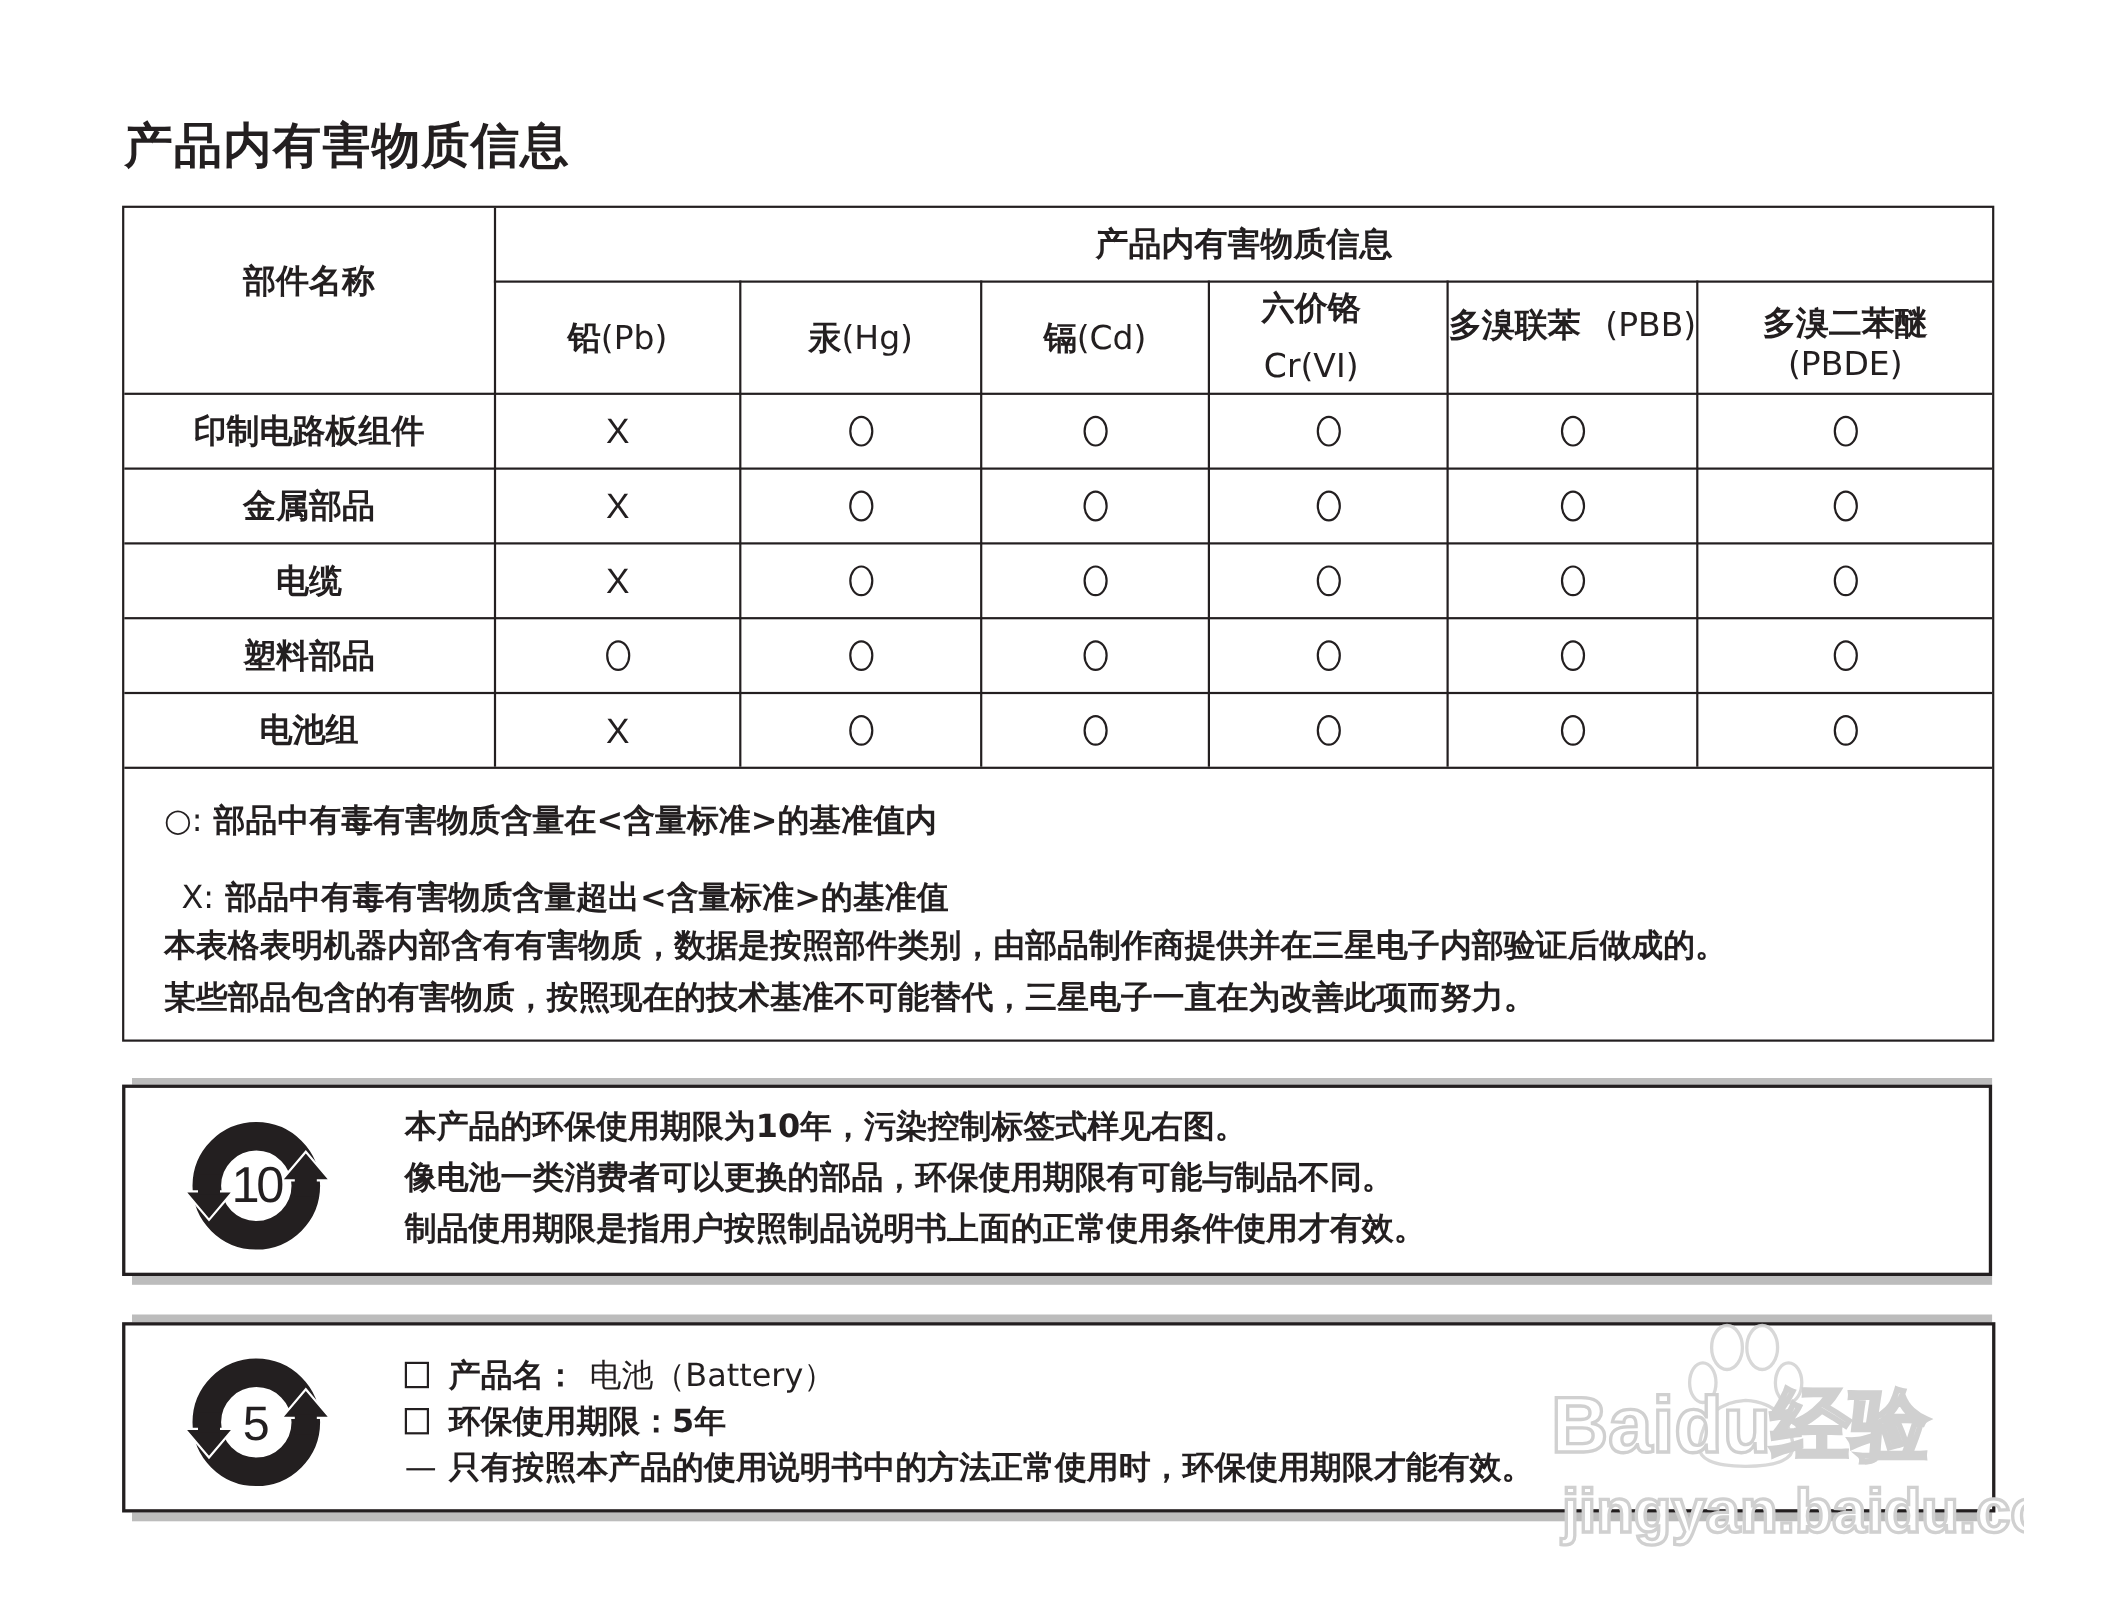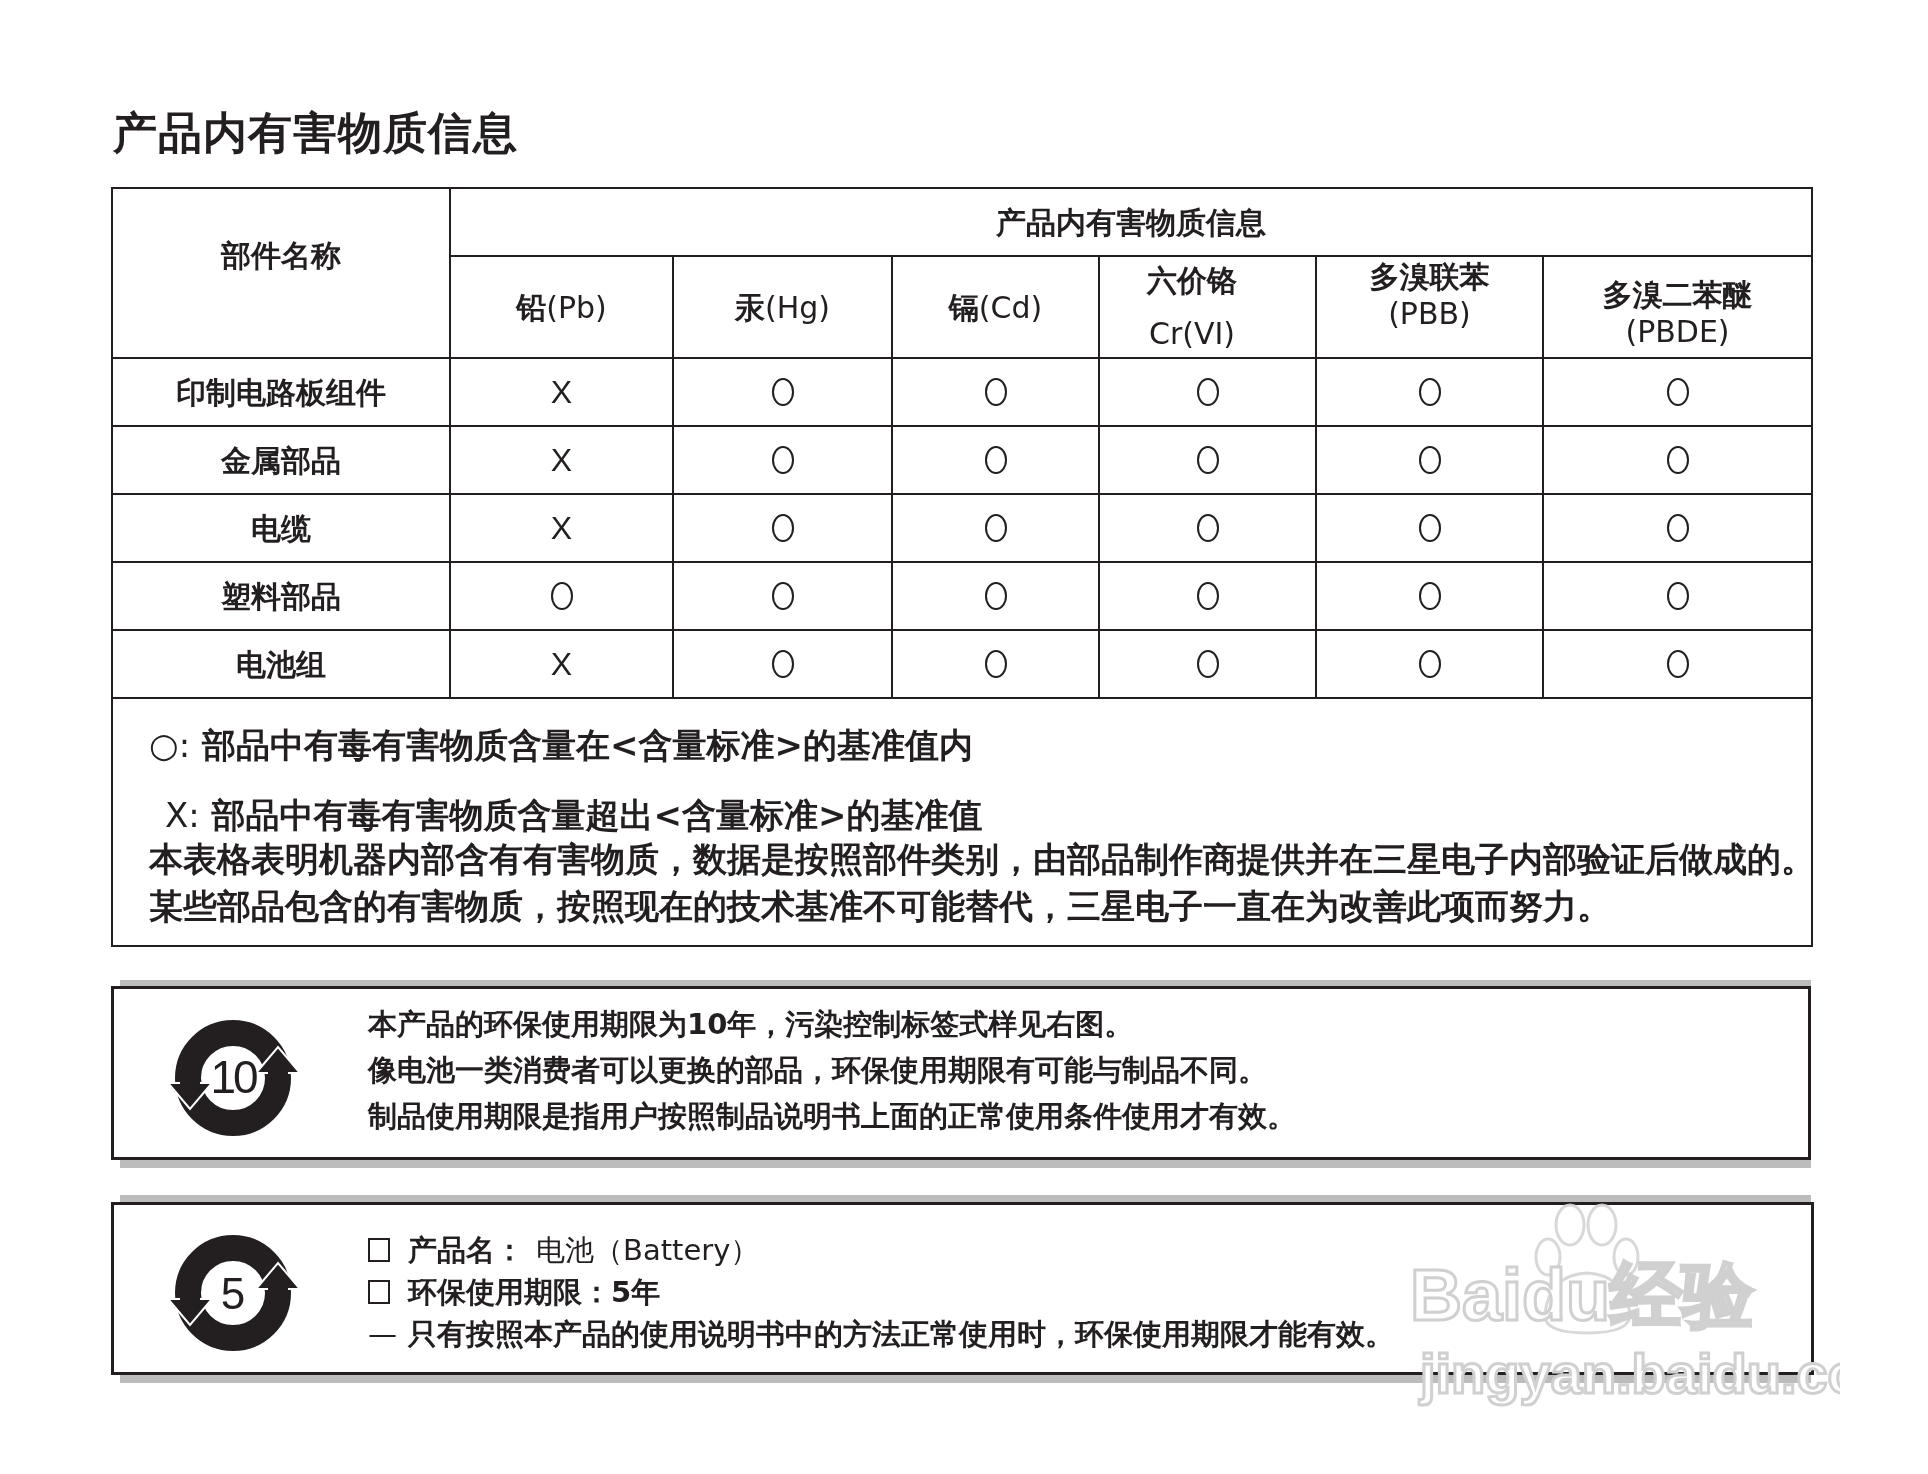--- a/index.html
+++ b/index.html
@@ -11,21 +11,21 @@
   .cell { position:absolute; box-sizing:border-box; display:flex; align-items:center; justify-content:center; text-align:center; }
   .hline { position:absolute; height:2px; background:#231f20; }
   .vline { position:absolute; width:2px; background:#231f20; }
   .hdr { font-size:30px; font-weight:bold; line-height:37px; }
   .elem { font-size:30px; line-height:37px; }
   .elem .cn { font-weight:bold; }
   .mark { font-size:30px; }
   .omark { width:22px; height:28px; border:2px solid #231f20; border-radius:50%; box-sizing:border-box; }
   .xmark { font-size:32px; font-family:"Liberation Sans",sans-serif; }
 
-  .notes { position:absolute; left:36px; font-size:34px; font-weight:bold; line-height:40px; white-space:nowrap; }
+  .notes { position:absolute; left:36px; font-size:29px; font-weight:bold; line-height:40px; white-space:nowrap; }
   .notes .sym { font-weight:normal; }
 
   .shadow { position:absolute; background:#bcbcbc; }
   .box { position:absolute; border:3px solid #231f20; background:#fff; box-sizing:border-box; }
   .boxtext { position:absolute; font-size:29px; font-weight:bold; line-height:46px; white-space:nowrap; }
   .boxtext .norm { font-weight:normal;margin-left:12px; }
   .bullet { display:inline-block; width:22px; height:24px; border:2px solid #231f20; box-sizing:border-box; margin-right:18px; vertical-align:-2px; }
   .dash { display:inline-block; width:24px; margin-right:16px; font-weight:normal; }
   .icon { position:absolute; }
 
@@ -65,21 +65,21 @@
       <span>(Hg)</span>
   </div>
   <div class="cell elem" style="left:780px; top:68px; width:205px; height:100px;">
     <span class="cn">镉</span>
       <span>(Cd)</span>
   </div>
   <div class="cell elem" style="left:987px; top:68px; width:184px; height:100px; flex-direction:column;gap:16px;">
     <span class="cn">六价铬</span>
       <span>Cr(VI)</span>
   </div>
-  <div class="cell elem" style="left:1204px; top:68px; width:225px; height:76px; flex-direction:column;">
+  <div class="cell elem" style="left:1204px; top:68px; width:225px; height:76px; justify-content:space-between;">
     <span class="cn">多溴联苯</span>
       <span>(PBB)</span>
   </div>
   <div class="cell elem" style="left:1431px; top:68px; width:267px; height:112px; flex-direction:column;">
     <span class="cn">多溴二苯醚</span>
       <span>(PBDE)</span>
   </div>
 
   <div id="rows-container">
       <div class="cell hdr" style="left: 0px; top: 170px; width: 336px; height: 66px;">印制电路板组件</div>

